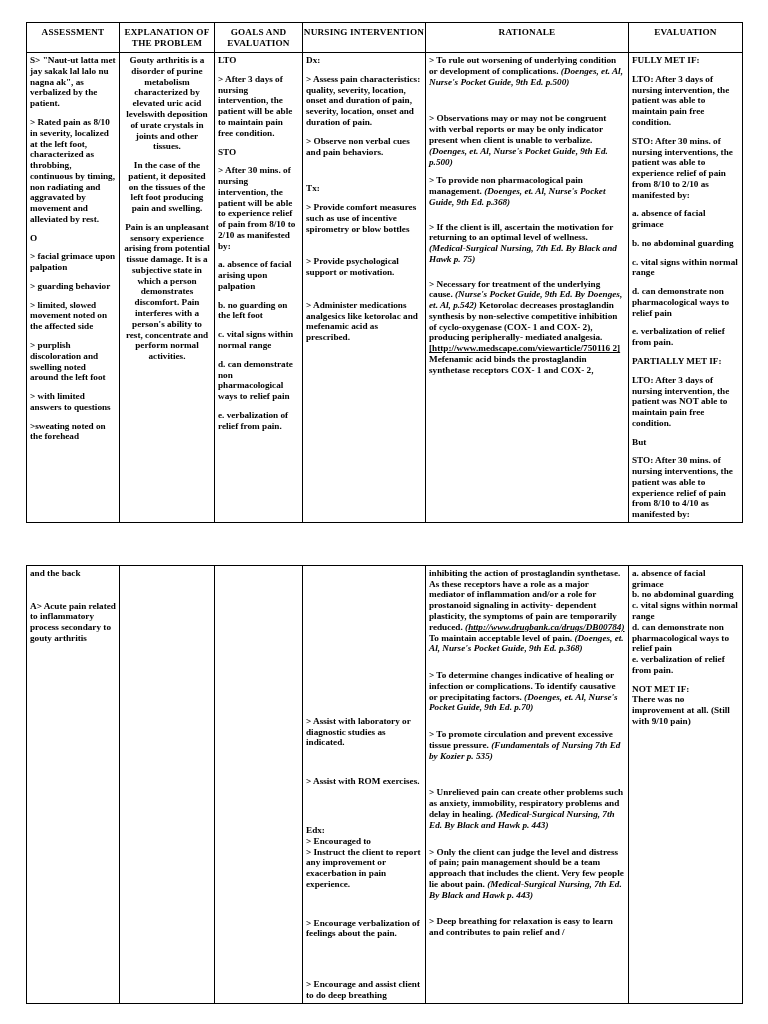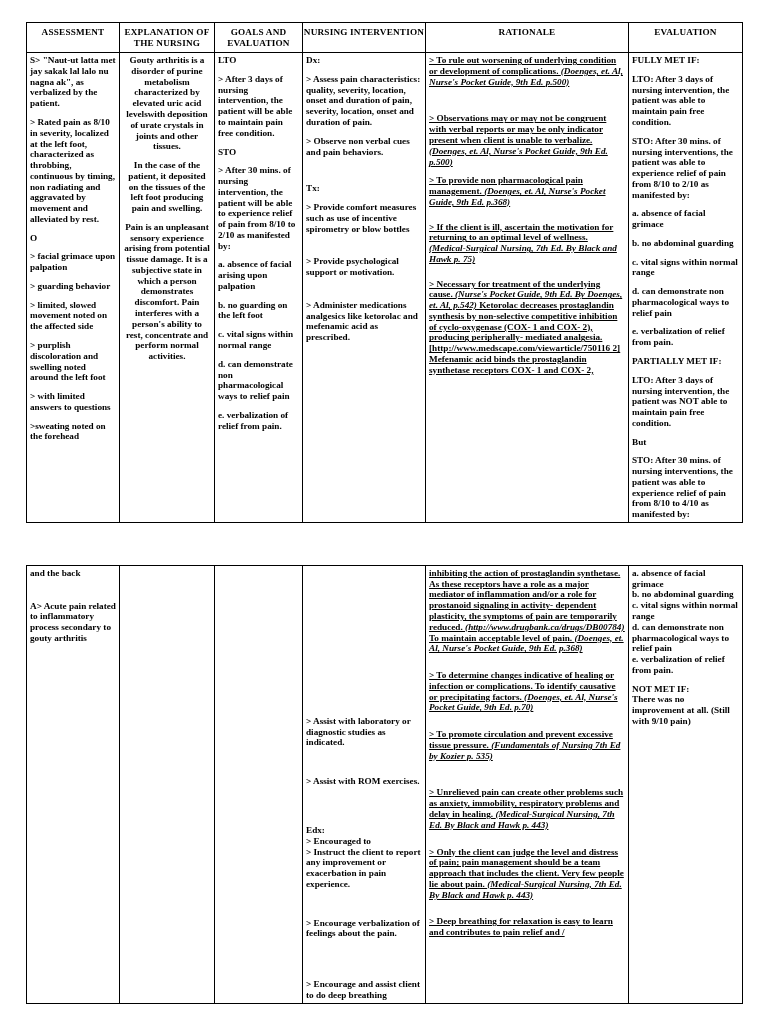--- a/index.html
+++ b/index.html
@@ -46,21 +46,21 @@
   col.c5 { width: 203px; }
   col.c6 { width: 114px; }
   .ital-ref { font-style: italic; }
   .lnk { text-decoration: underline; }
   .spacer-between { height: 42px; }
   .col-assessment { font-weight: bold; }
   .col-expl { text-align: center; font-weight: bold; }
   .col-goals { font-weight: bold; }
   .col-nursing { font-weight: bold; }
   .col-eval { font-weight: bold; }
-  .rat { font-weight: bold; text-decoration: underline; }
+  .rat { font-weight: bold; }
   .rat .ital-ref { font-weight: bold; font-style: italic; }
   p { margin: 0 0 8px 0; }
   p:last-child { margin-bottom: 0; }
   .nowrap-head { letter-spacing: 0.2px; }
 </style>
 </head>
 <body>
 
 <div class="page">
 
@@ -69,21 +69,21 @@
       <col class="c1">
         <col class="c2">
         <col class="c3">
         <col class="c4">
         <col class="c5">
         <col class="c6">
     </colgroup>
     <thead>
       <tr>
         <th class="nowrap-head">ASSESSMENT</th>
-        <th class="nowrap-head">EXPLANATION OF THE NURSING</th>
+        <th class="nowrap-head">EXPLANATION OF THE PROBLEM</th>
         <th class="nowrap-head">GOALS AND EVALUATION</th>
         <th class="nowrap-head">NURSING INTERVENTION</th>
         <th class="nowrap-head">RATIONALE</th>
         <th class="nowrap-head">EVALUATION</th>
       </tr>
     </thead>
     <tbody>
       <tr>
 
         <td class="col-assessment">

